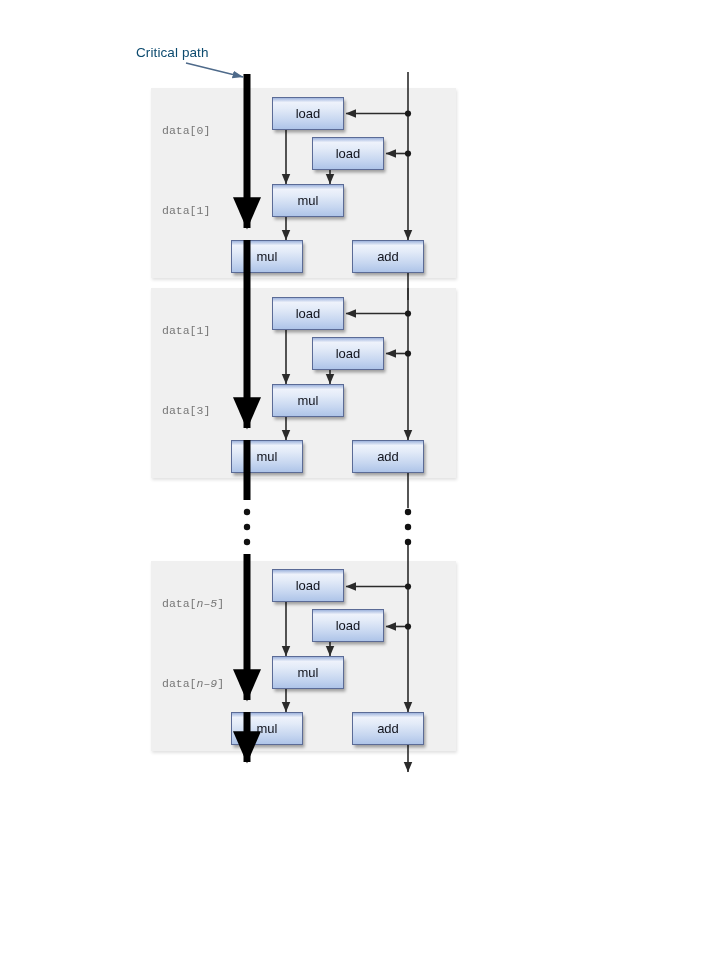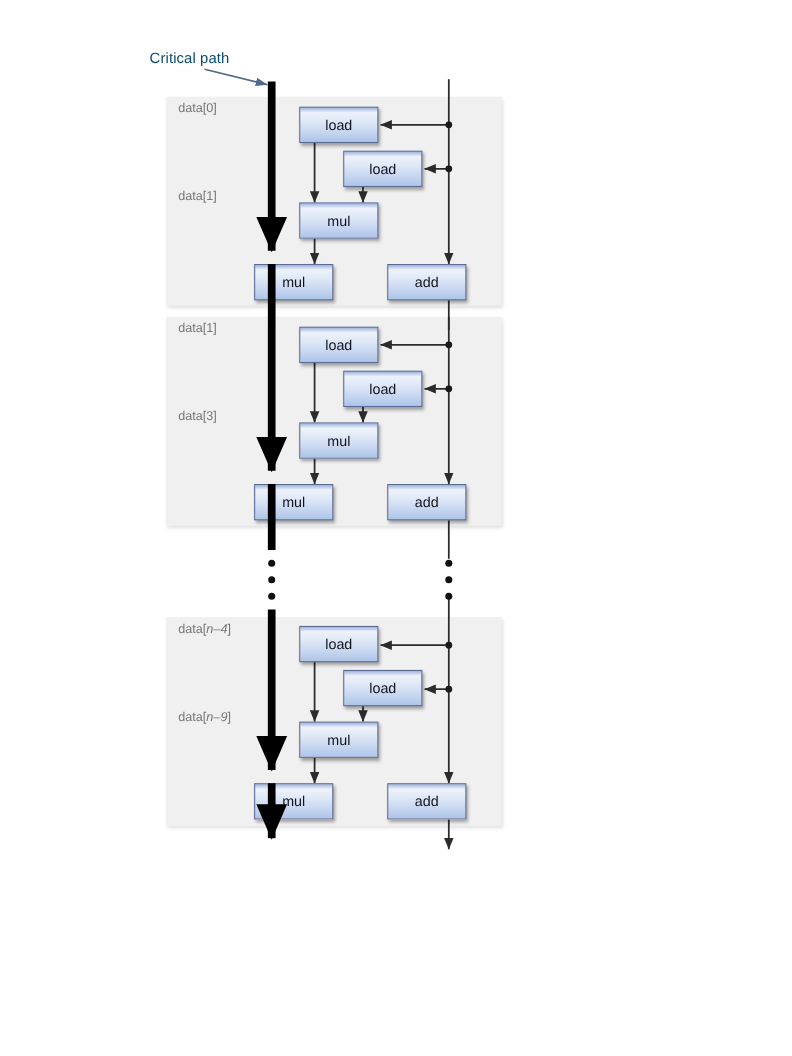--- a/index.html
+++ b/index.html
@@ -31,25 +31,26 @@
     letter-spacing: 0.1px;
     white-space: nowrap;
   }
   .panel {
     position: absolute;
     background: #f0f0f0;
     box-shadow: 1px 2px 3px rgba(0,0,0,0.12);
   }
   .dlabel {
     position: absolute;
-    font-family: Liberation Sans, sans-serif;
+    font-family: Liberation Mono, monospace;
     font-size: 11.5px;
     color: #777777;
     white-space: nowrap;
     letter-spacing: 0px;
+    margin-top: 31px;
   }
   .dlabel i {
     font-style: italic;
   }
   
   .opbox {
     position: absolute;
     border-radius: 0;
     border: 1px solid #5b6b96;
     background: linear-gradient(to bottom,
@@ -204,21 +205,21 @@
   <div class="opbox" style="left:352px; top:712px; width:72px; height:33px;">
     <span>add</span>
   </div>
 
   <div class="dlabel" style="left:162px; top:93px;">data[0]</div>
   <div class="dlabel" style="left:162px; top:173px;">data[1]</div>
 
   <div class="dlabel" style="left:162px; top:293px;">data[1]</div>
   <div class="dlabel" style="left:162px; top:373px;">data[3]</div>
 
-  <div class="dlabel" style="left:162px; top:566px;"><span>data[</span><i>n–4</i><span>]</span></div>
+  <div class="dlabel" style="left:162px; top:566px;"><span>data[</span><i>n–5</i><span>]</span></div>
   <div class="dlabel" style="left:162px; top:646px;"><span>data[</span><i>n–9</i><span>]</span></div>
 
   <svg class="overlay" viewBox="0 0 720 960" xmlns="http://www.w3.org/2000/svg">
     <g stroke="#000000" fill="none" stroke-width="7">
 
       <line x1="247" y1="74" x2="247" y2="228" marker-end="url(#ahb)"></line>
       <line x1="247" y1="240" x2="247" y2="300"></line>
 
       <line x1="247" y1="300" x2="247" y2="428" marker-end="url(#ahb)"></line>
       <line x1="247" y1="440" x2="247" y2="500"></line>

